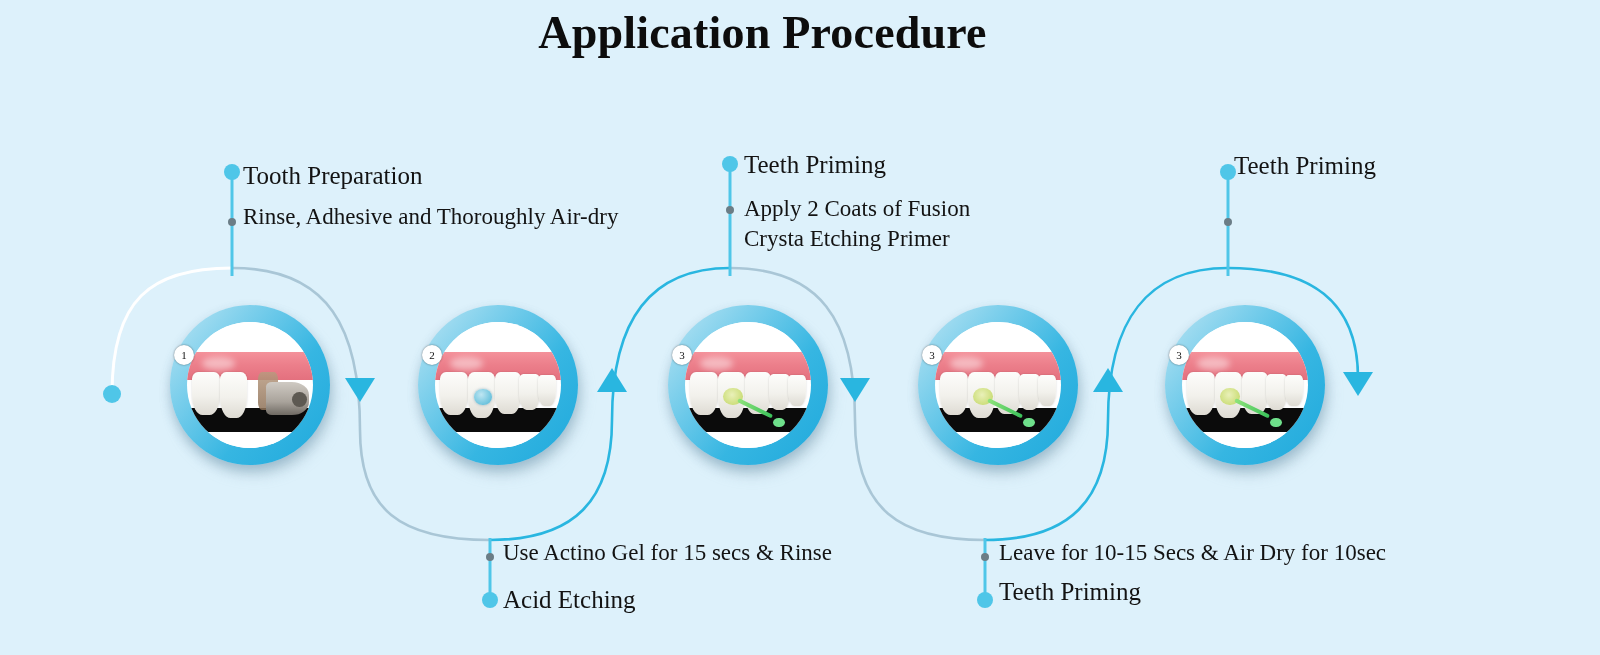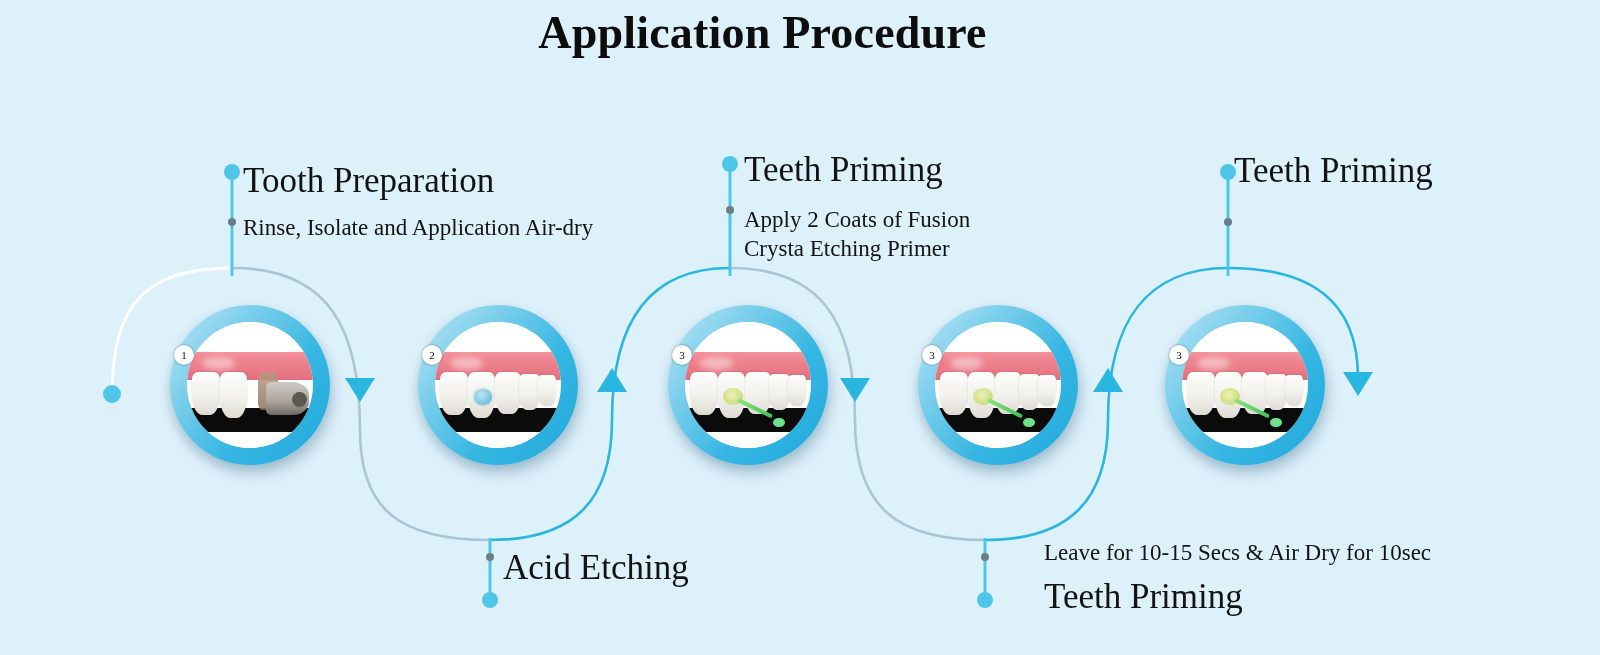--- a/index.html
+++ b/index.html
@@ -70,21 +70,21 @@
     background:linear-gradient(180deg,#b99a7f 0%,#8d7157 100%);border-radius:20%;opacity:.85;}
   .badge{
     position:absolute;width:20px;height:20px;border-radius:50%;background:#fff;
     display:flex;align-items:center;justify-content:center;
     font-size:11px;font-family:"Liberation Serif",serif;color:#111;
     box-shadow:0 0 2px rgba(0,0,0,.5);left:4px;top:40px;z-index:4;
   }
 
   
   .label{position:absolute;}
-  .label .title{font-size:35px;line-height:1.05;white-space:nowrap;}
+  .label .title{font-size:25px;line-height:1.05;white-space:nowrap;}
   .label .sub{font-size:23px;line-height:1.28;white-space:nowrap;}
 </style>
 </head>
 <body>
 
 <div id="stage">
 
   <div id="page-title">Application Procedure</div>
 
   <svg id="flow" viewBox="0 0 1600 655" xmlns="http://www.w3.org/2000/svg">
@@ -229,34 +229,35 @@
         <div class="primer"></div>
           <div class="brush"></div>
           <div class="brush-tip"></div>
       </div>
     </div>
     <div class="badge">3</div>
   </div>
 
   <div class="label" style="left:243px;top:163px;">
     <div class="title">Tooth Preparation</div>
-    <div class="sub" style="margin-top:13px;">Rinse, Isolate and Application Air-dry</div>
+    <div class="sub" style="margin-top:13px;">Rinse, Adhesive and Thoroughly Air-dry</div>
   </div>
 
   <div class="label" style="left:503px;top:538px;">
-    <div class="title" style="margin-top:12px;">Acid Etching</div>
+    <div class="sub">Use Actino Gel for  15 secs &amp; Rinse</div>
+    <div class="title" style="margin-top:20px;">Acid Etching</div>
   </div>
 
   <div class="label" style="left:744px;top:152px;">
     <div class="title">Teeth Priming</div>
     <div class="sub" style="margin-top:16px;">Apply 2 Coats of Fusion</div>
     <div class="sub">Crysta Etching Primer</div>
   </div>
 
-  <div class="label" style="left:1044px;top:538px;">
+  <div class="label" style="left:999px;top:538px;">
     <div class="sub">Leave for 10-15 Secs &amp; Air Dry for 10sec</div>
     <div class="title" style="margin-top:12px;">Teeth Priming</div>
   </div>
 
   <div class="label" style="left:1234px;top:153px;">
     <div class="title">Teeth Priming</div>
   </div>
 
 </div>
 

